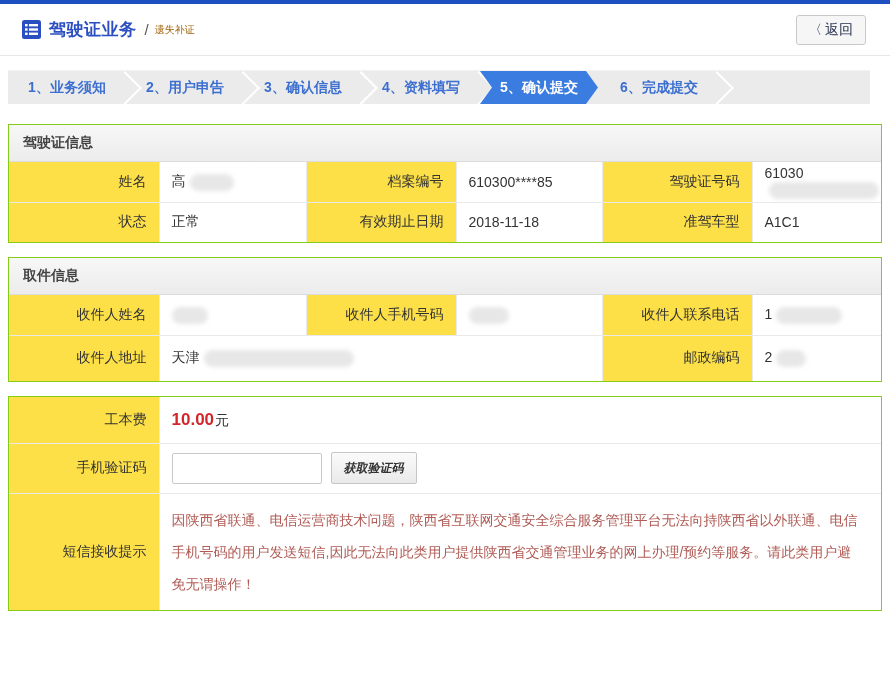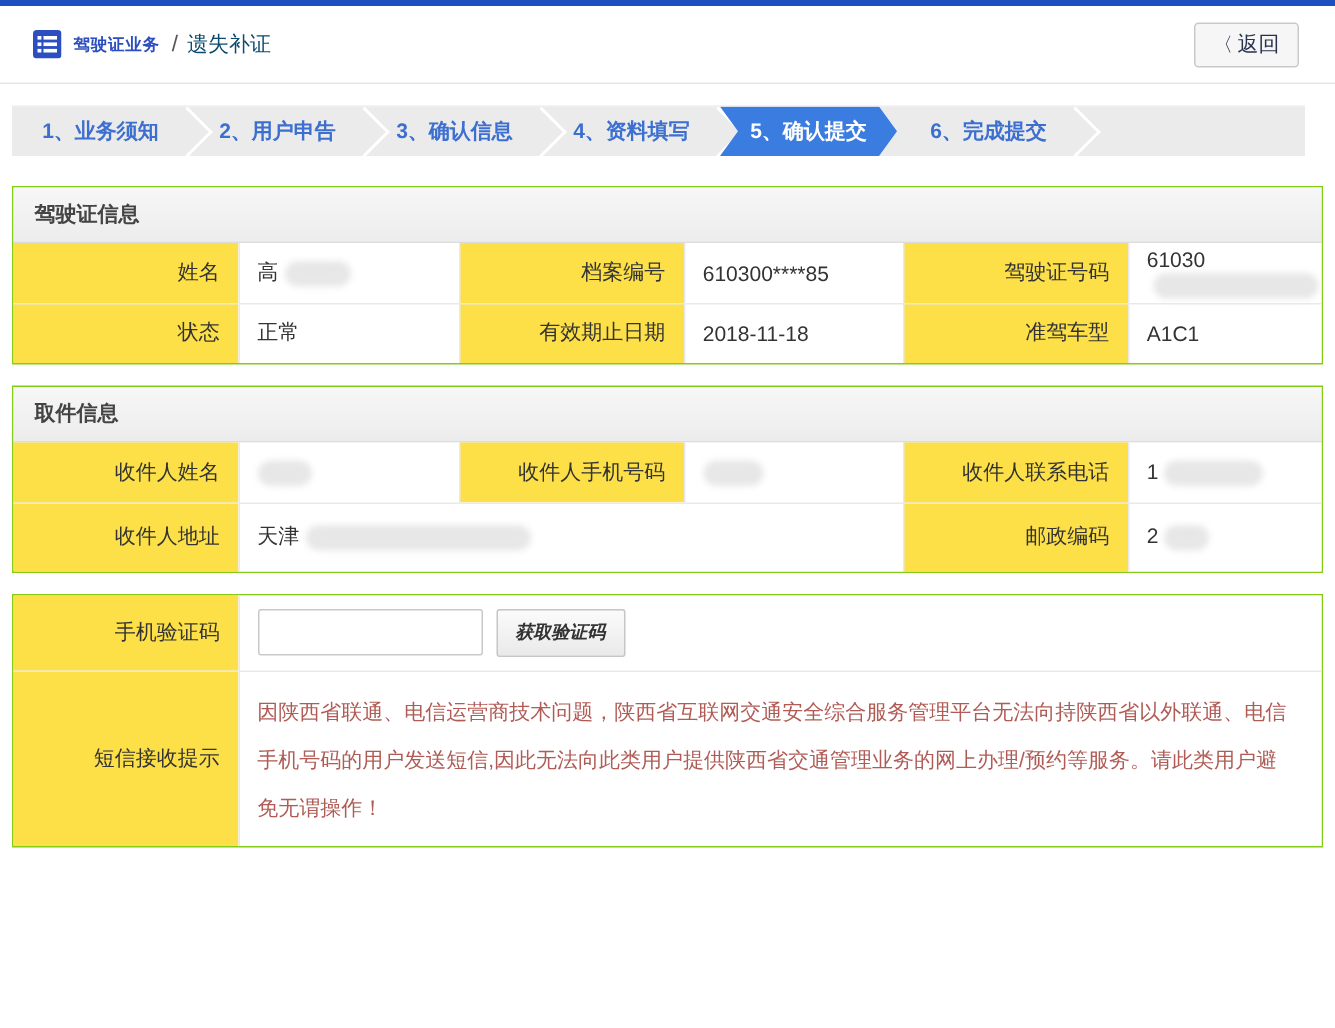--- a/index.html
+++ b/index.html
@@ -10,23 +10,23 @@
   }
   .page { width:890px; height:685px; background:#fff; display:flex; flex-direction:column; overflow:hidden; }
 
   
   .top-line { height:4px; background:#1d4fc0; flex:0 0 auto; }
   .header {
     height:52px; padding:0 24px 0 22px; display:flex; align-items:center;
     border-bottom:1px solid #e7e7e7; background:#fff; flex:0 0 auto;
   }
   .header .hicon { width:19px; height:19px; margin-right:8px; flex:0 0 auto; }
-  .header .title { color:#2b4fc0; font-size:11px; font-weight:bold; letter-spacing:.5px; }
+  .header .title { color:#2b4fc0; font-size:17px; font-weight:bold; letter-spacing:.5px; }
   .header .sep { color:#555; font-size:15px; margin:0 6px 0 8px; }
-  .header .subtitle { color:#0c4a6e; font-size:14px; }
+  .header .subtitle { color:#a16207; font-size:10px; }
   .back-btn {
     margin-left:auto; background:#f6f6f6; border:1px solid #c9c9c9; border-radius:3px;
     padding:5px 12px; font-size:14px; color:#27314d; cursor:pointer; display:flex; align-items:center; gap:3px;
     font-family:inherit;
   }
   .back-btn .chev { font-size:13px; color:#27314d; }
 
   
   .stepbar-wrap { padding:14px 20px 0 8px; flex:0 0 auto; }
   .stepbar {
@@ -193,20 +193,26 @@
         </table>
     </div>
 
     <div class="section">
       <table class="grid">
         <colgroup>
             <col style="width:150px">
             <col>
           </colgroup>
         <tbody>
+            <tr class="fee-row">
+          <td class="lab">工本费</td>
+          <td class="val">
+            <span class="amount">10.00</span><span class="unit">元</span>
+          </td>
+        </tr>
         <tr>
           <td class="lab" style="height:50px;">手机验证码</td>
           <td class="val">
             <span class="captcha-cell">
               <input class="captcha-input" type="text" value="" style="">
               <button class="captcha-btn">获取验证码</button>
             </span>
           </td>
         </tr>
         <tr>

